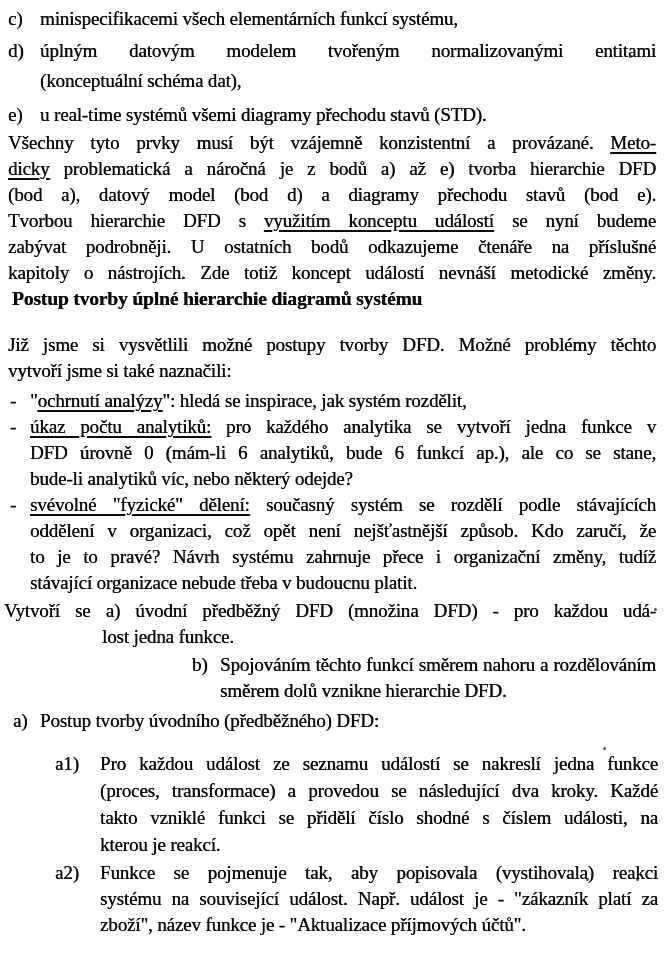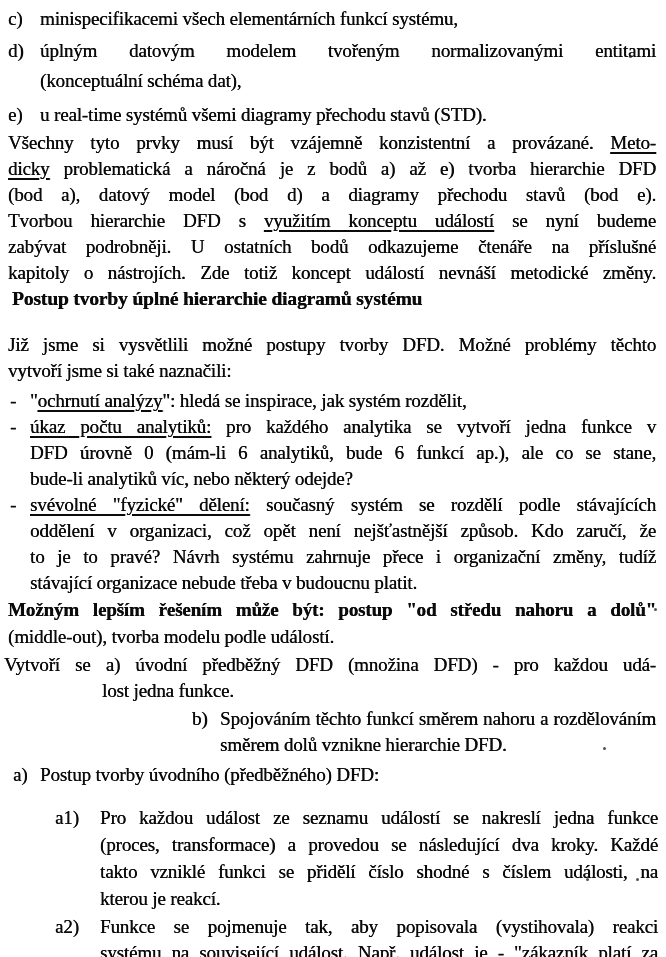--- a/index.html
+++ b/index.html
@@ -103,24 +103,20 @@
       <div class="line stretch"><span class="">DFD úrovně 0 (mám-li 6 analytiků, bude 6 funkcí ap.), ale co se stane,</span></div>
       <div class="line"><span class="">bude-li analytiků víc, nebo některý odejde?</span></div>
     </div>
     <div class="block blk-bullet-svevolne">
       <span class="marker">-</span>
       <div class="line stretch"><span class="u ">svévolné "fyzické" dělení:</span><span class=""> současný systém se rozdělí podle stávajících</span></div>
       <div class="line stretch"><span class="">oddělení v organizaci, což opět není nejšťastnější způsob. Kdo zaručí, že</span></div>
       <div class="line stretch"><span class="">to je to pravé? Návrh systému zahrnuje přece i organizační změny, tudíž</span></div>
       <div class="line"><span class="">stávající organizace nebude třeba v budoucnu platit.</span></div>
     </div>
-    <div class="block blk-para-moznym">
-      <div class="line stretch"><span class="b ">Možným lepším řešením může být: postup "od středu nahoru a dolů"</span></div>
-      <div class="line"><span class="">(middle-out), tvorba modelu podle událostí.</span></div>
-    </div>
     <div class="block blk-para-vytvori">
       <div class="line stretch"><span class="">Vytvoří se a) úvodní předběžný DFD (množina DFD) - pro každou udá-</span></div>
       <div class="line"><span class="">lost jedna funkce.</span></div>
     </div>
     <div class="block blk-item-b">
       <span class="marker">b)</span>
       <div class="line stretch"><span class="">Spojováním těchto funkcí směrem nahoru a rozdělováním</span></div>
       <div class="line"><span class="">směrem dolů vznikne hierarchie DFD.</span></div>
     </div>
     <div class="block blk-item-a">

